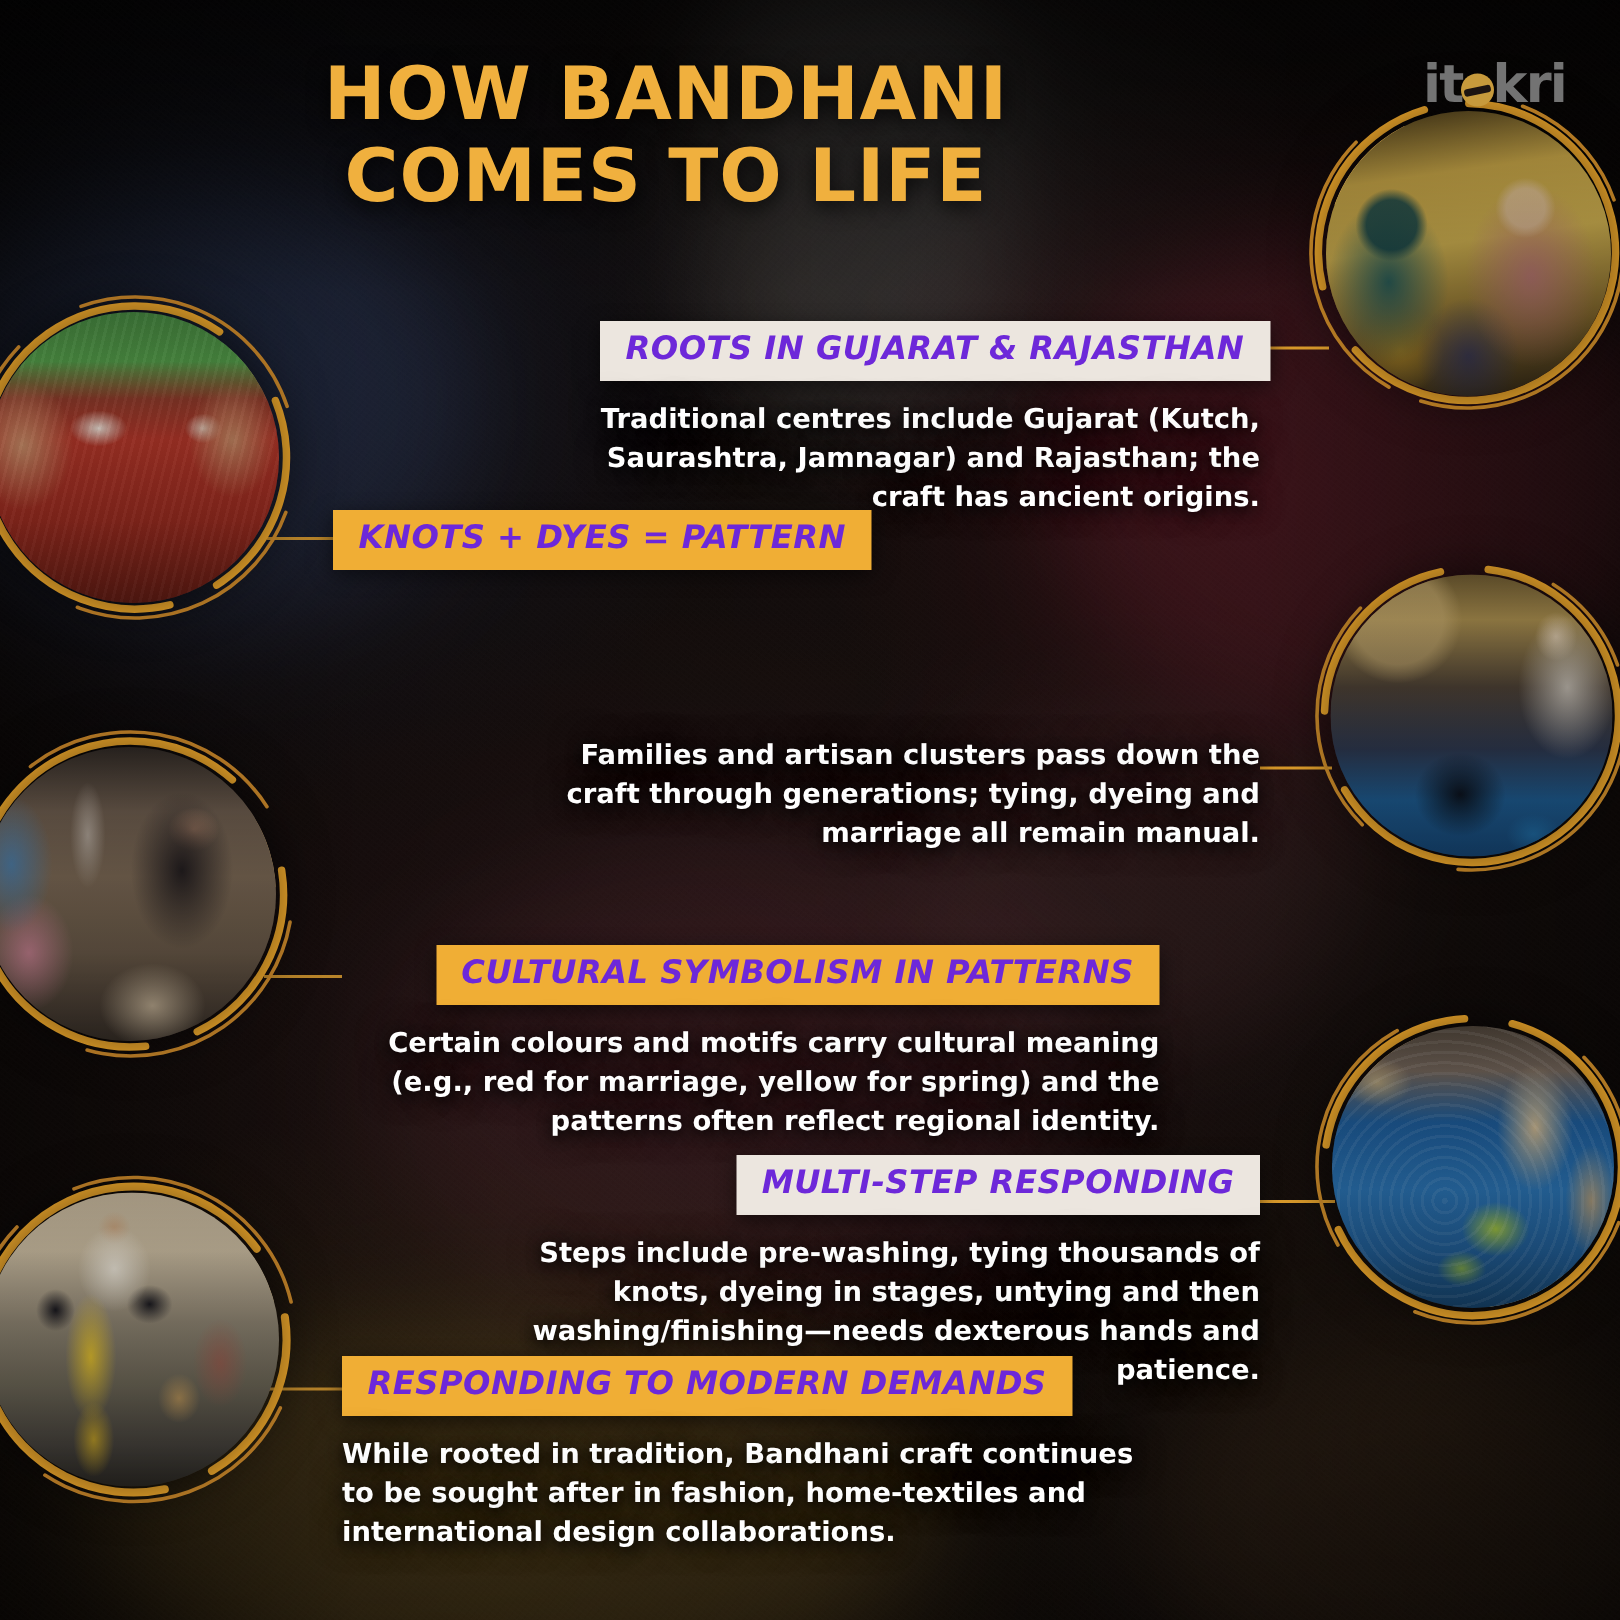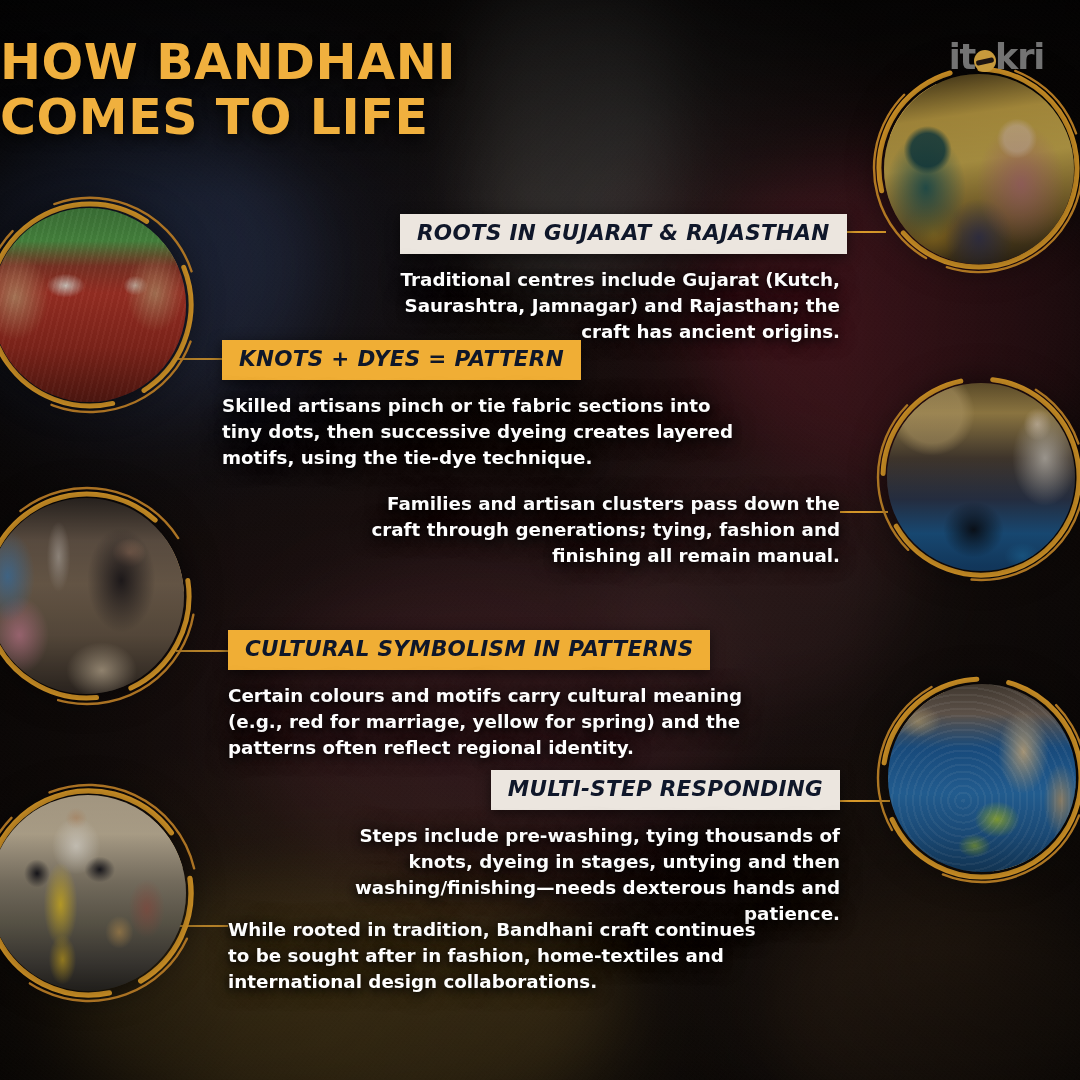--- a/index.html
+++ b/index.html
@@ -57,21 +57,21 @@
   }
   #logo .dot-o::after {
     content:""; position:absolute; left:2px; top:9px;
     width:18px; height:5px; background:#1d1411;
     transform:rotate(-12deg); border-radius:2px;
   }
 
   
   #title {
     position:absolute; top:36px; left:0; width:888px; z-index:25;
-    text-align:left;
+    text-align:center;
     color:#f0b03e;
     font-size:49px; font-weight:bold; line-height:1.12;
     letter-spacing:0.6px;
     text-shadow:0 3px 14px rgba(0,0,0,.85);
     font-family:"DejaVu Sans", sans-serif;
   }
 
   
   .photo {
     position:absolute; z-index:18;
@@ -93,21 +93,21 @@
   .connector { position:absolute; z-index:16; height:2px; background:#d99a2b; }
   .connector.dark { background:#b8842a; }
 
   
   .row { position:absolute; z-index:22; }
   .hdr {
     display:inline-block;
     padding:7px 17px 8px 17px;
     font-size:21.5px; font-weight:bold; font-style:italic;
     letter-spacing:0.3px; line-height:1.15;
-    color:#0f172a;
+    color:#6d28d9;
     white-space:nowrap;
     box-shadow:0 3px 13px rgba(0,0,0,.55);
     font-family:"DejaVu Sans", sans-serif;
   }
   .hdr.cream  { background:#ece6df; }
   .hdr.amber  { background:#f0ae35; }
   .body-txt {
     margin-top:13px;
     font-size:18.3px; font-weight:bold; line-height:1.42;
     color:#ffffff;
@@ -274,32 +274,32 @@
 </div>
 <div class="connector dark" style="left:176px;top:925px;width:52px;"></div>
 
 <div class="row align-right" style="left:400px;top:214px;width:440px;">
   <div class="hdr cream">ROOTS IN GUJARAT &amp; RAJASTHAN</div>
   <div class="body-txt">Traditional centres include Gujarat (Kutch, Saurashtra, Jamnagar) and Rajasthan; the craft has ancient origins.</div>
 </div>
 
 <div class="row align-left" style="left:222px;top:340px;width:530px;">
   <div class="hdr amber">KNOTS + DYES = PATTERN</div>
-  <div class="body-txt">Skilled artisans pinch or tie fabric sections into tiny dots, then successive dyeing creates layered motifs, using the tie-dye technique.</div>
 </div>
 
 <div class="row align-right" style="left:360px;top:478px;width:480px;">
-  <div class="body-txt">Families and artisan clusters pass down the craft through generations; tying, fashion and finishing all remain manual.</div>
-</div>
-
-<div class="row align-left" style="left:228px;top:630px;width:545px;">
+  <div class="body-txt">Families and artisan clusters pass down the craft through generations; tying, dyeing and marriage all remain manual.</div>
+</div>
+
+<div class="row align-left" style="left:228px;top:630px;width:545px;text-align:right;">
   <div class="hdr amber">CULTURAL SYMBOLISM IN PATTERNS</div>
   <div class="body-txt">Certain colours and motifs carry cultural meaning (e.g., red for marriage, yellow for spring) and the patterns often reflect regional identity.</div>
 </div>
 
 <div class="row align-right" style="left:320px;top:770px;width:520px;">
   <div class="hdr cream">MULTI-STEP RESPONDING</div>
   <div class="body-txt">Steps include pre-washing, tying thousands of knots, dyeing in stages, untying and then washing/finishing—needs dexterous hands and patience.</div>
 </div>
 
 <div class="row align-left" style="left:228px;top:904px;width:555px;">
+  <div class="hdr amber">RESPONDING TO MODERN DEMANDS</div>
   <div class="body-txt">While rooted in tradition, Bandhani craft continues to be sought after in fashion, home-textiles and international design collaborations.</div>
 </div>
 
 </body></html>

